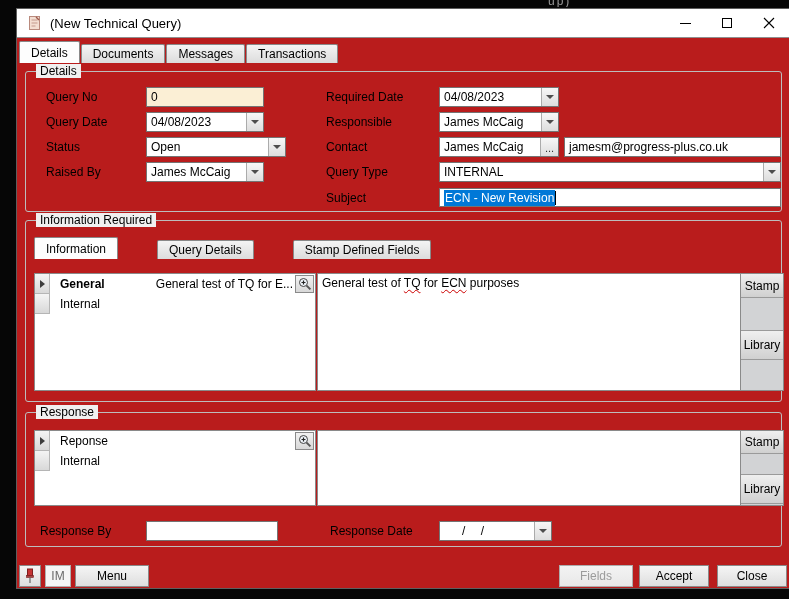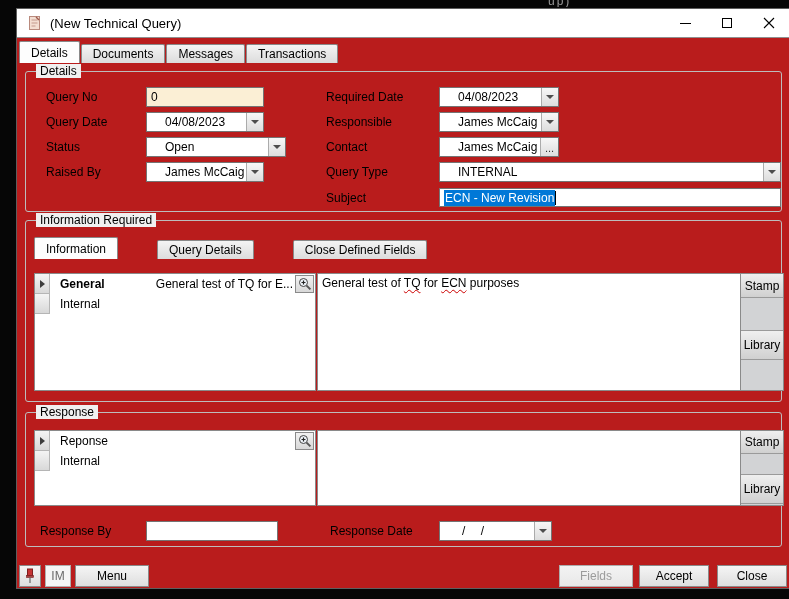--- a/index.html
+++ b/index.html
@@ -38,21 +38,21 @@
   .legend { position:absolute; top:-8px; left:10px; background:#f0f0f0; padding:0 4px; font-size:12px; }
 
   .fldlabel { position:absolute; height:20px; display:flex; align-items:center; font-size:12px; }
 
   .textbox {
     position:absolute; height:20px; background:#fff; border:1px solid #747474;
     display:flex; align-items:center; padding-left:4px; font-size:12px; overflow:hidden;
   }
   .textbox.tan { background:var(--query-no-bg, #FBEFD5); }
   .combo { position:absolute; height:20px; border:1px solid #747474; background:#fff; display:flex; }
-  .combo .val { flex:1; display:flex; align-items:center; padding-left:18px; font-size:12px; overflow:hidden; }
+  .combo .val { flex:1; display:flex; align-items:center; padding-left:4px; font-size:12px; overflow:hidden; }
   .drop {
     width:17px; border-left:1px solid #ababab; background:linear-gradient(#f7f7f7,#dddddd);
     display:flex; align-items:center; justify-content:center;
   }
   .drop i { display:block; width:0; height:0; border-left:4px solid transparent; border-right:4px solid transparent; border-top:4px solid #4d4d4d; }
   .browse-btn {
     width:18px; border-left:1px solid #ababab; background:linear-gradient(#f7f7f7,#dddddd);
     display:flex; align-items:flex-end; justify-content:center; font-size:11px; line-height:10px; color:#333; padding-bottom:3px;
   }
   .selhighlight { background:var(--selection,#0078D7); color:#fff; padding:1px 1px; }
@@ -193,20 +193,23 @@
       <span class="drop">
           <i></i>
         </span>
     </div>
 
     <div class="fldlabel" style="left:300px; top:65px;">Contact</div>
     <div class="combo" style="left:413px; top:65px; width:120px;">
       <span class="val">James McCaig</span>
       <span class="browse-btn">...</span>
     </div>
+    <div class="textbox" style="left:538px; top:65px; width:217px;">
+        <span>jamesm@progress-plus.co.uk</span>
+      </div>
 
     <div class="fldlabel" style="left:300px; top:90px;">Query Type</div>
     <div class="combo" style="left:413px; top:90px; width:342px;">
       <span class="val">INTERNAL</span>
       <span class="drop">
           <i></i>
         </span>
     </div>
 
     <div class="fldlabel" style="left:300px; top:116px;">Subject</div>
@@ -220,21 +223,21 @@
     <span class="legend">Information Required</span>
 
     <div class="innertabs" style="left:8px; top:16px;gap:38px;">
       <div class="tab active">
           <span>Information</span>
         </div>
       <div class="tab">
           <span>Query Details</span>
         </div>
       <div class="tab">
-          <span>Close Defined Fields</span>
+          <span>Stamp Defined Fields</span>
         </div>
     </div>
 
     <div class="grid" style="left:8px; top:52px; width:282px; height:118px;">
       <div class="grow">
         <span class="gind">
             <i></i>
           </span>
         <span class="gname bold">General</span>
         <span class="gpreview">General test of TQ for E...</span>

